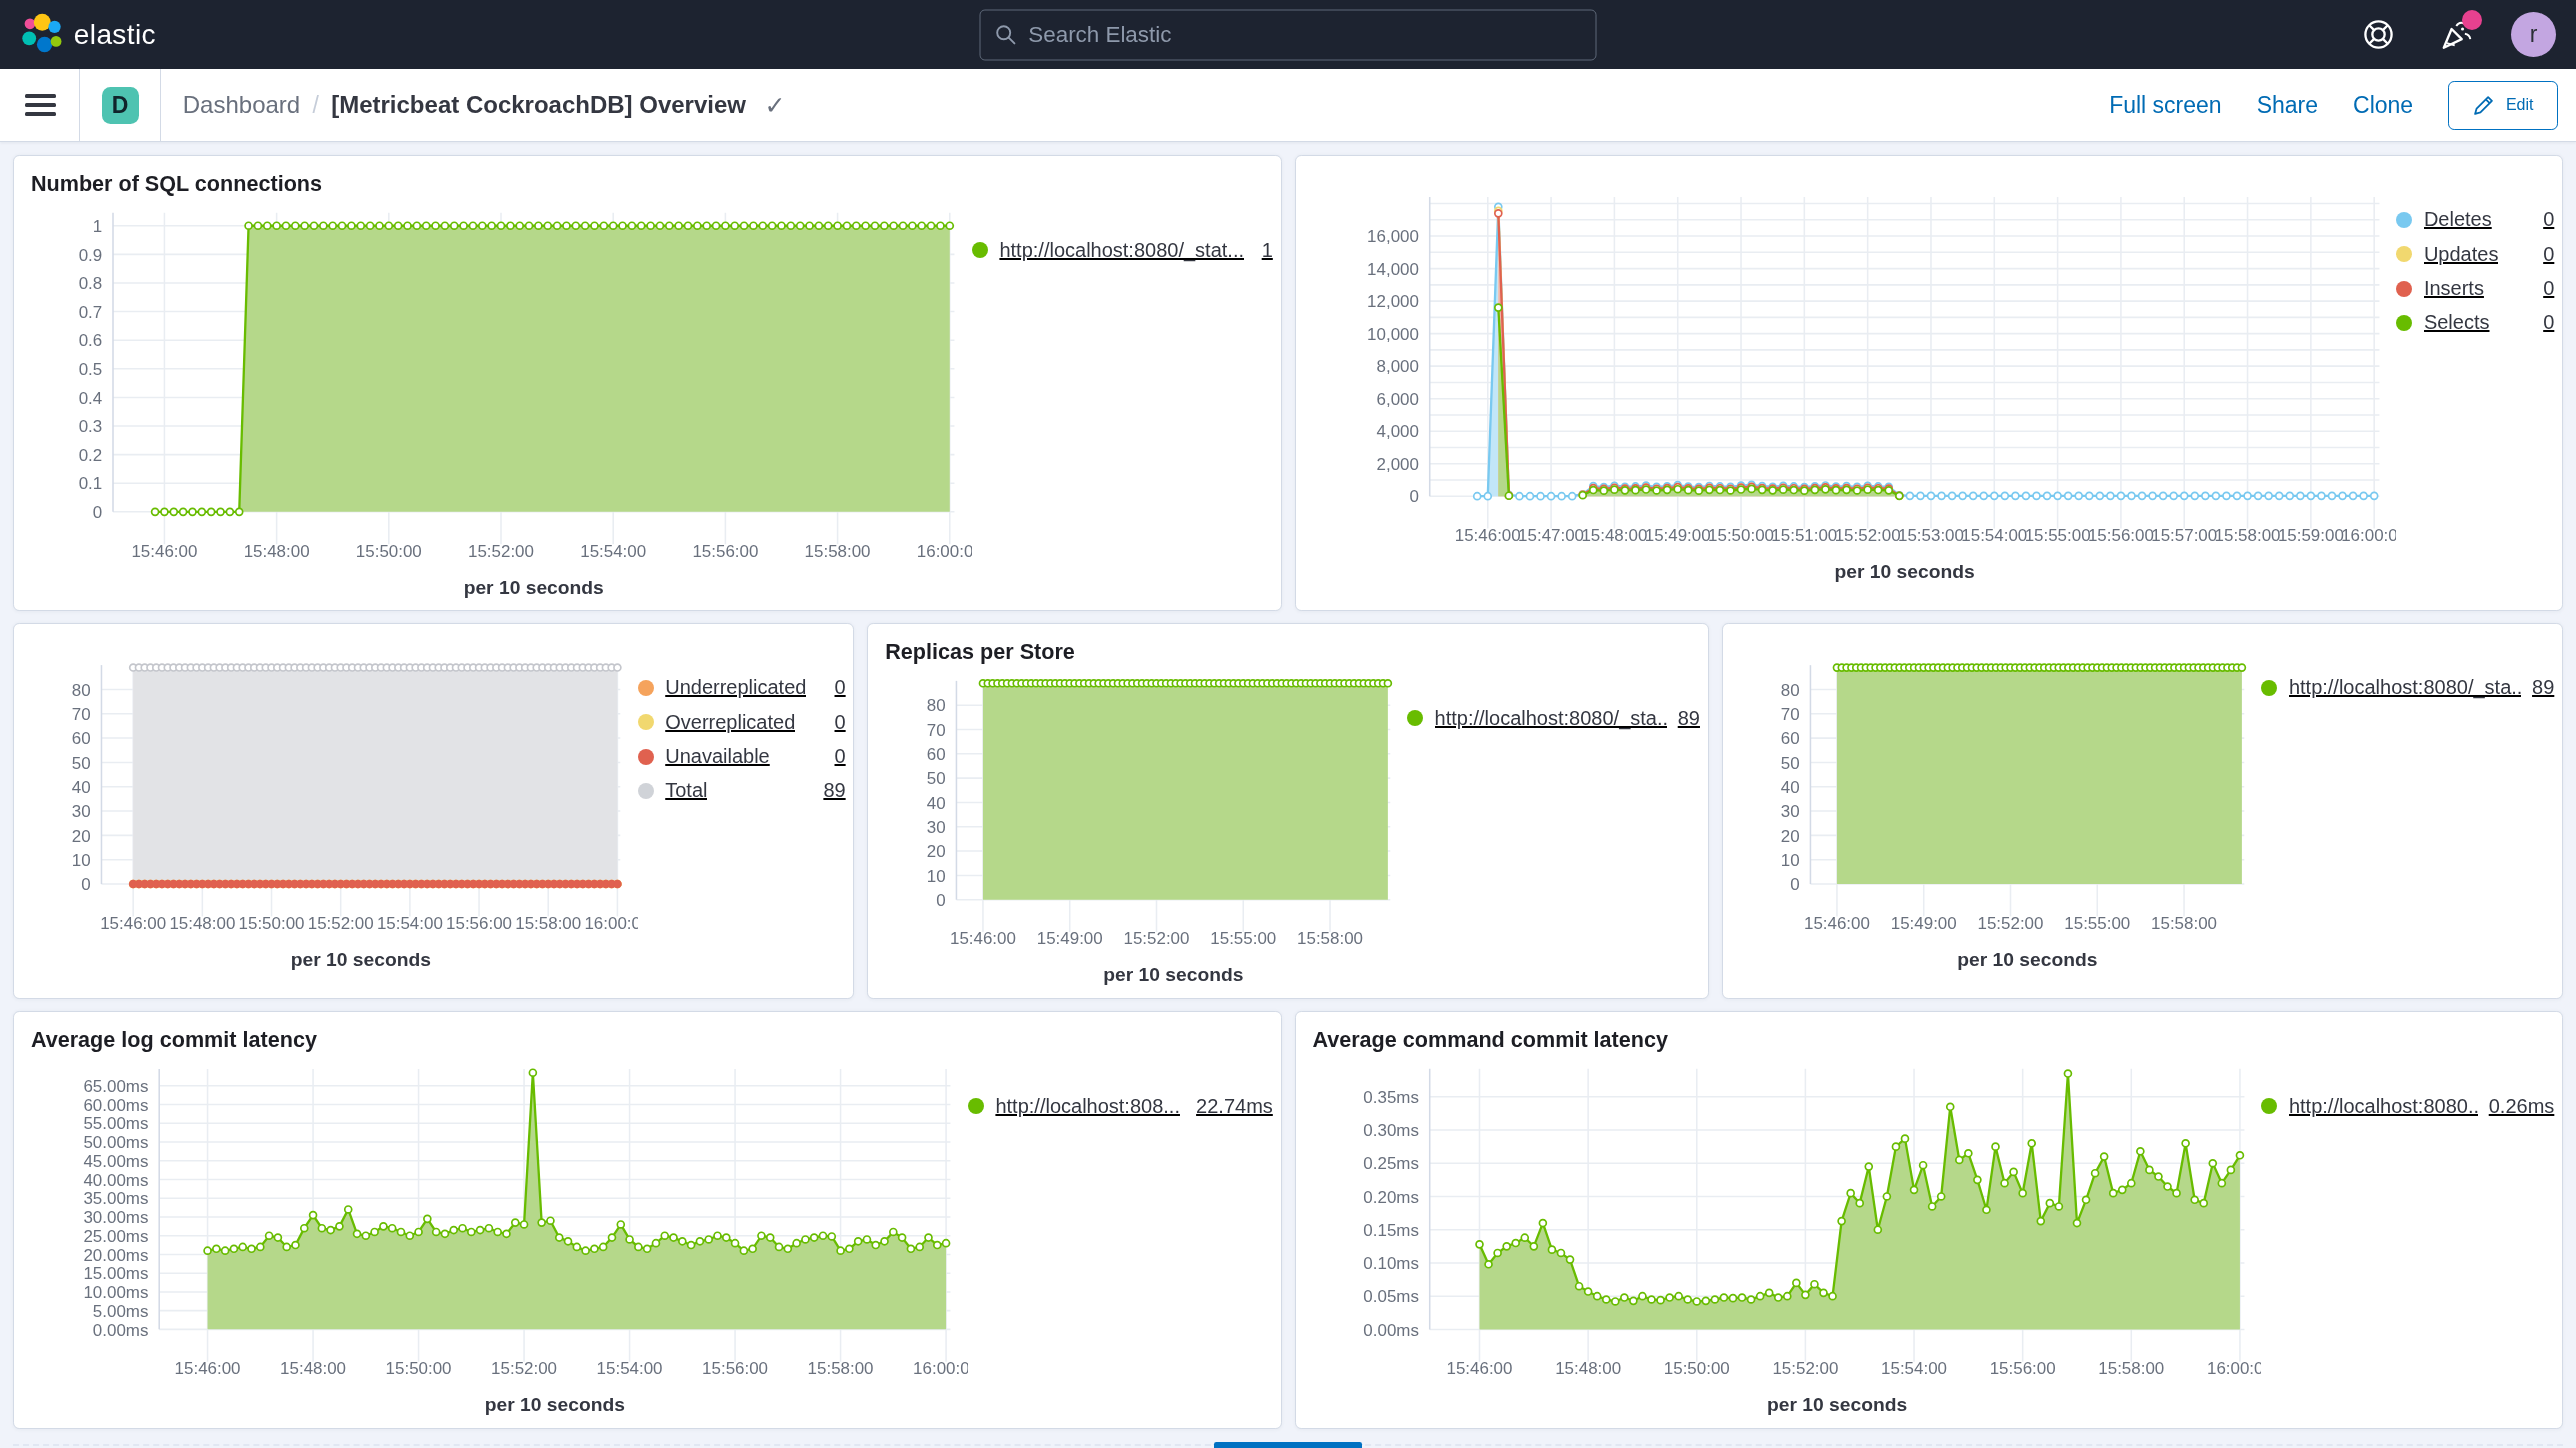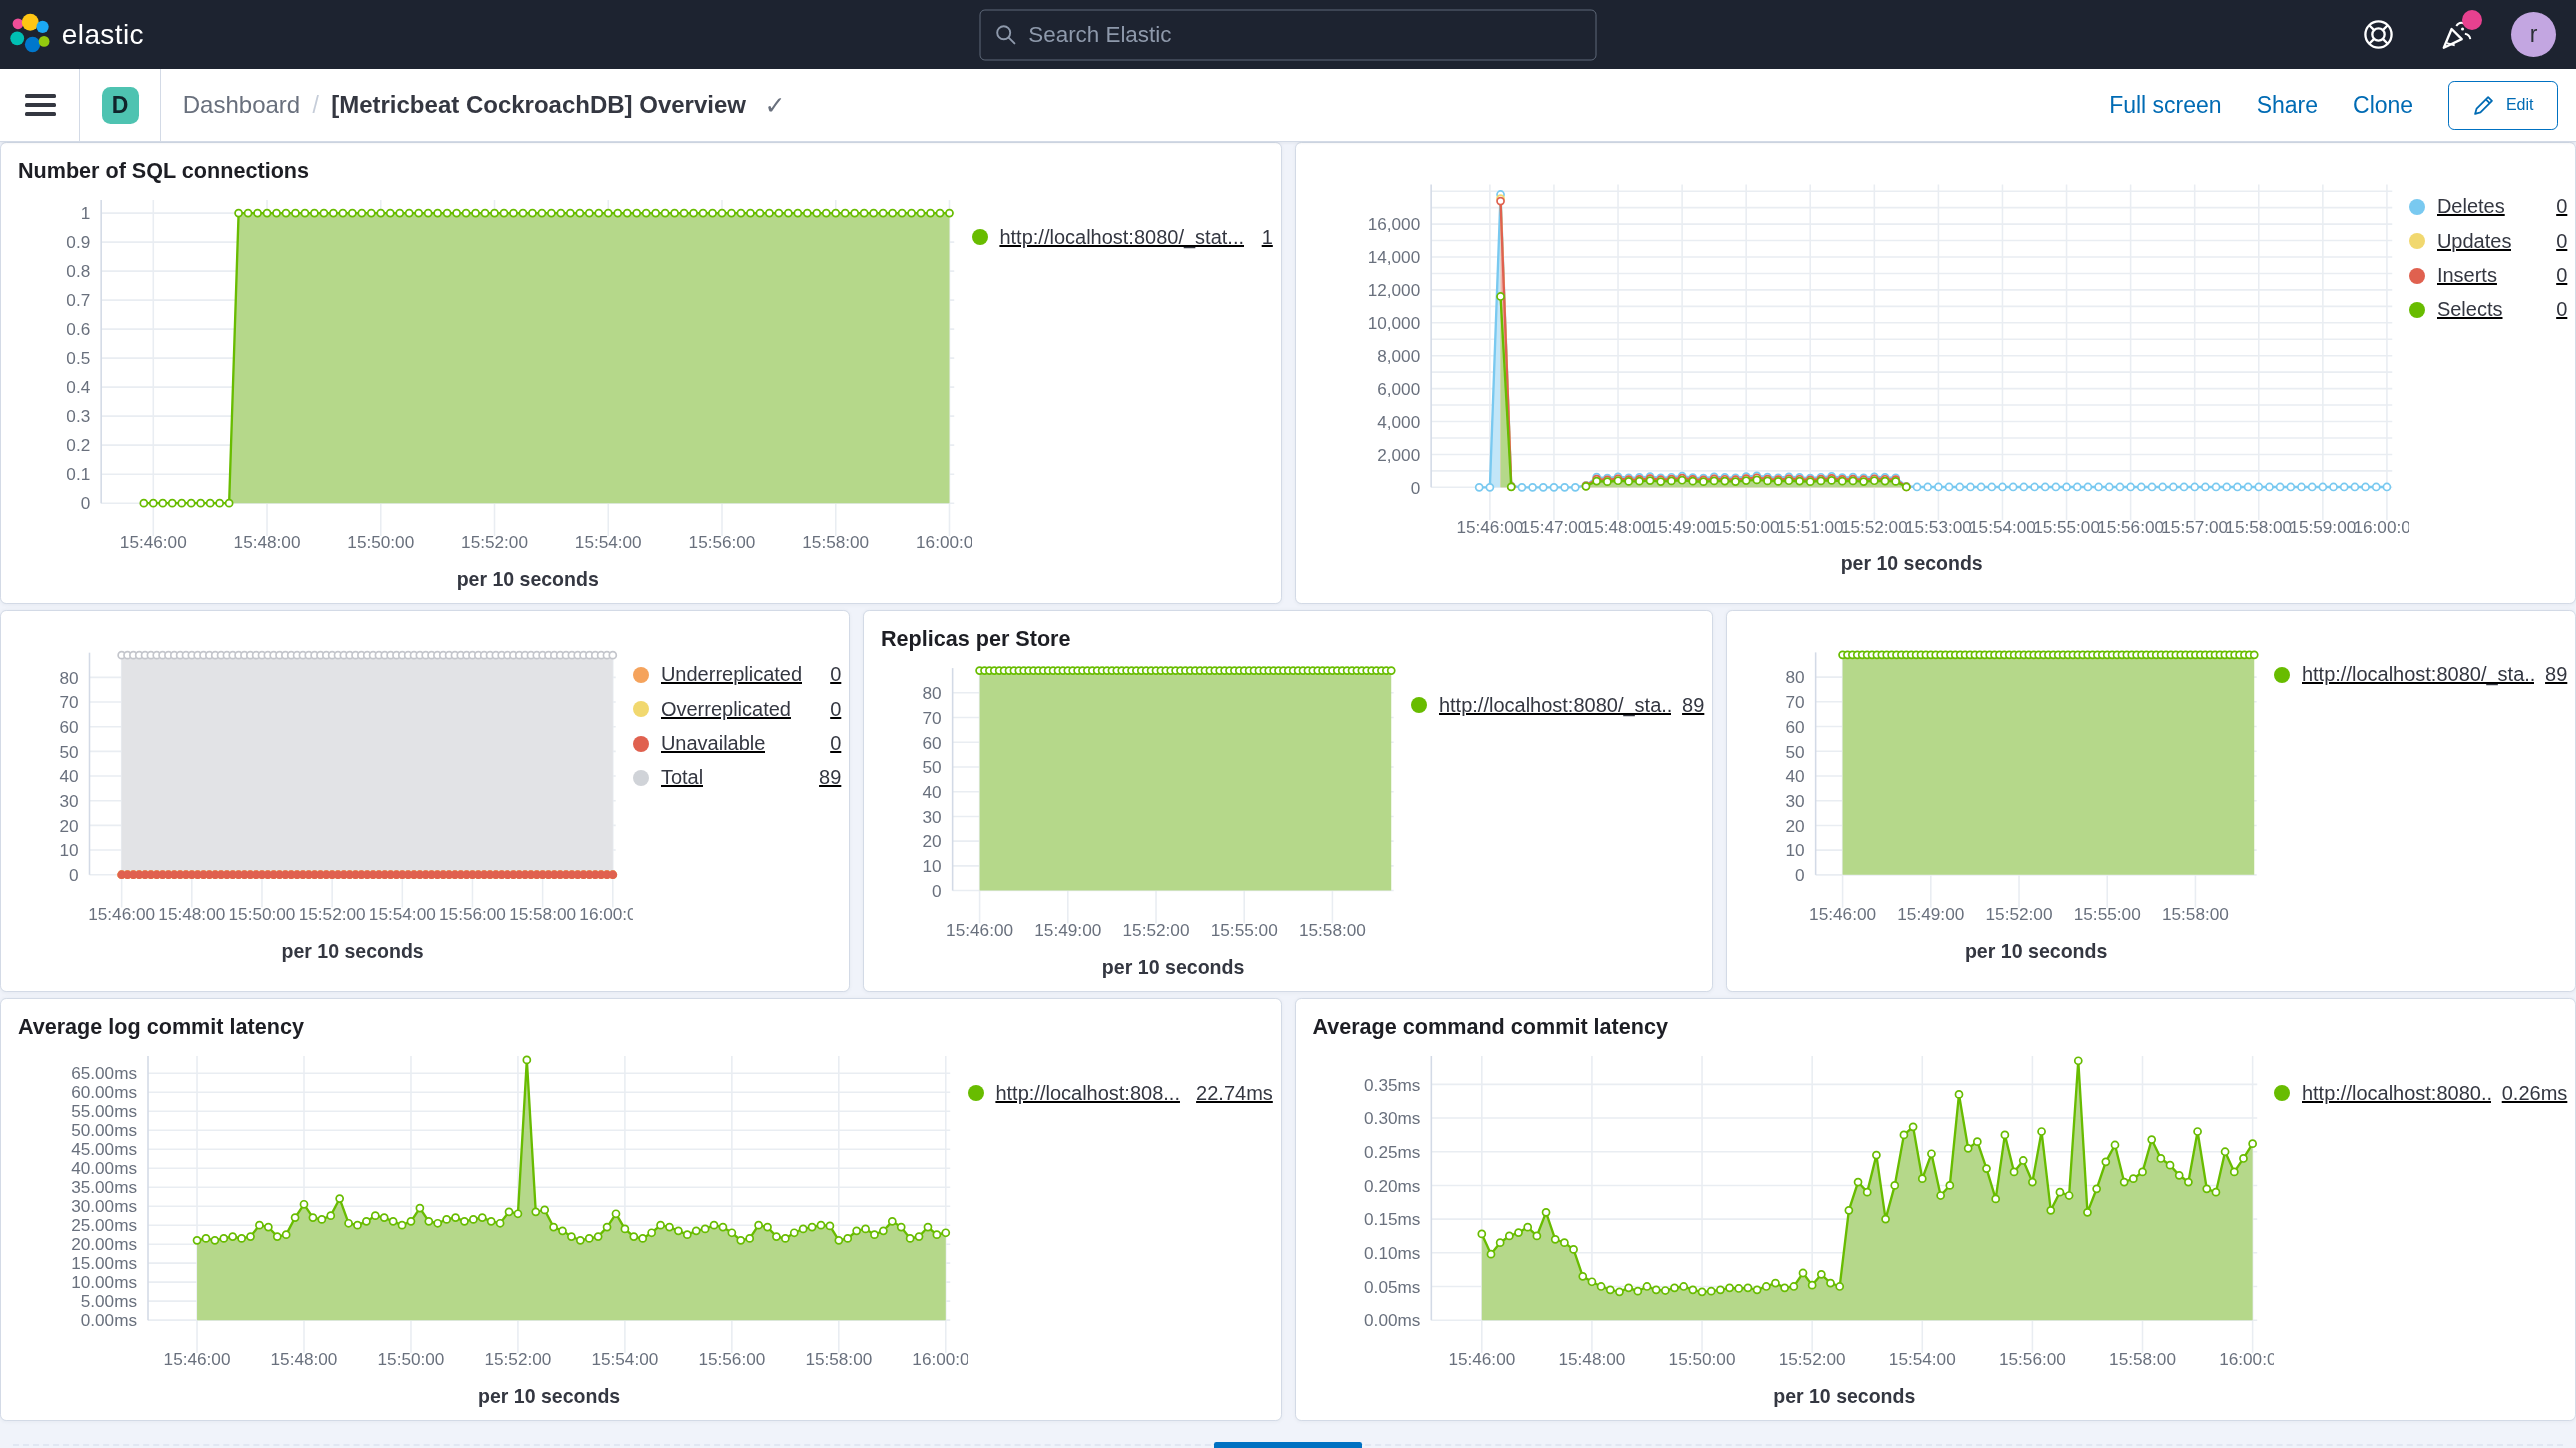--- a/index.html
+++ b/index.html
@@ -1,21 +1,21 @@
 <!DOCTYPE html>
 <html style="font-size:12.3px"><head>
 <meta charset="utf-8">
 <style>
   * { box-sizing: border-box; margin: 0; padding: 0; }
   html,body { width:2576px; height:1448px; overflow:hidden;
     font-family:"Liberation Sans", sans-serif; background:#F0F3FA; position:relative; }
 
   
   .topbar { height:69px; background:#1D2330; display:flex; align-items:center; position:relative; }
-  .brand { display:flex; align-items:center; gap:10.8px; padding-left:8px; }
+  .brand { display:flex; align-items:center; gap:10.8px; padding-left:20px; }
   .brand-word { color:#FFFFFF; font-size:28px; font-weight:500; letter-spacing:0.4px; }
   .searchbox { position:absolute; left:50%; top:50%; transform:translate(-50%,-50%);
     width:617px; height:51px; background:#1D2330; border:1.5px solid #5E6878; border-radius:5.4px;
     display:flex; align-items:center; }
   .searchbox svg { margin:0 10.8px 0 14px; }
   .search-input { background:transparent; border:none; outline:none; color:#98A2B3;
     font-size:22.4px; width:494px; font-family:"Liberation Sans",sans-serif; }
   .search-input::placeholder { color:#8E99AB; }
   .top-icons { position:absolute; right:20px; top:0; height:69px; display:flex; align-items:center; gap:34px; }
   .icon-btn { position:relative; width:43px; height:43px; display:flex; align-items:center; justify-content:center; cursor:pointer; }
@@ -37,21 +37,21 @@
   .crumb-sep { color:#C6CDD9; font-size:23px; }
   .crumb-title { color:#343741; font-weight:600; }
   .crumb-check { color:#69707D; font-size:25px; margin-left:6.2px; }
   .toolbar-actions { margin-left:auto; display:flex; align-items:center; gap:35px; padding-right:18.5px; }
   .tool-link { color:#006BB4; font-size:23px; cursor:pointer; white-space:nowrap; }
   .edit-btn { display:flex; align-items:center; gap:10.8px; border:1.5px solid #0071C2; color:#006BB4;
     background:#FFFFFF; font-size:16px; font-weight:500; border-radius:6.2px; height:49px;
     padding:0 23px; cursor:pointer; font-family:"Liberation Sans",sans-serif;justify-content:space-between; }
 
   
-  .content { display:grid; grid-template-rows:455px 375px 416px; row-gap:13px; }
+  .content { padding:13px; display:grid; grid-template-rows:455px 375px 416px; row-gap:13px; }
   .row { display:grid; column-gap:13px; }
   .row-2col { grid-template-columns:1fr 1fr; }
   .row-3col { grid-template-columns:1fr 1fr 1fr; }
   .panel { background:#FFFFFF; border:0.8px solid #D3DAE6; border-radius:6.2px;
     box-shadow:0 0.8px 3.9px rgba(40,50,70,0.05); padding:12.3px 7.7px 6.2px 15.4px;
     display:flex; flex-direction:column; min-width:0; }
   .panel-title { font-size:21.6px; font-weight:700; color:#1D1E24; padding:3.1px 0 1.5px 1.5px; }
   .chart-wrap { flex:1; display:flex; min-height:0; }
   svg.chart { flex:1; height:100%; min-width:0; }
   svg text { font-family:"Liberation Sans",sans-serif; }

